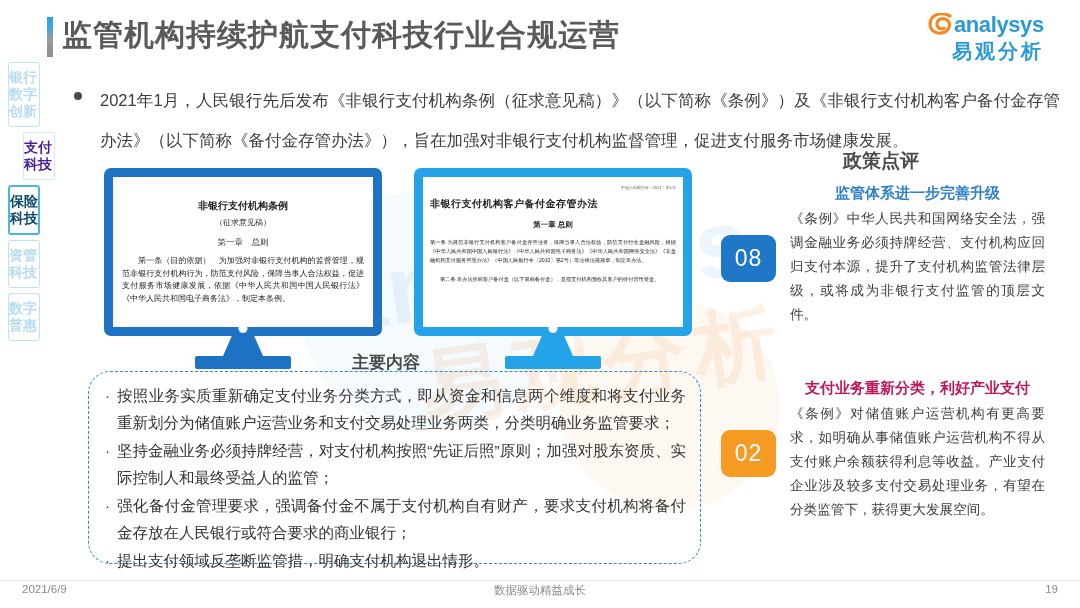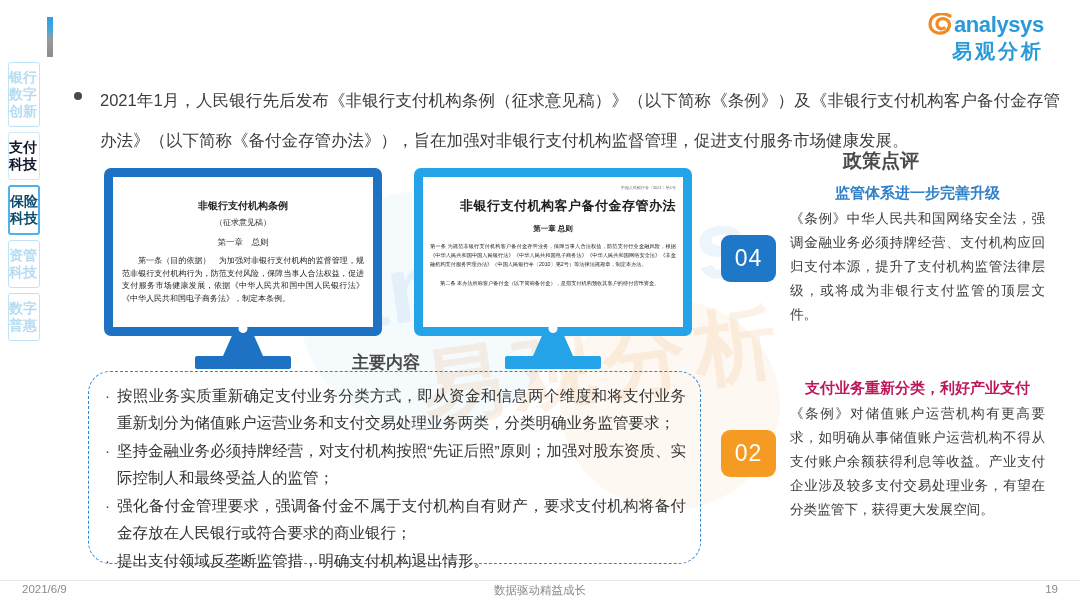--- a/index.html
+++ b/index.html
@@ -55,21 +55,21 @@
     border:1.6px solid #bfe2f6;border-radius:3px;
     background:#ffffff;
     margin-bottom:5px;
     display:flex;flex-direction:column;align-items:center;justify-content:center;
     padding:6px 0;
     font-size:14px;line-height:17px;font-weight:700;
     color:#b7dcf2;
     letter-spacing:0px;
   }
   .side-tab span{display:block;}
-  .side-tab.active{color:#0f172a;border-color:#cfe9f8;}
+  .side-tab.active{color:#4c1d95;border-color:#cfe9f8;margin-left:15px;}
   .side-tab.hl{border:2.2px solid #4fb3ea;color:#0c4a6e;justify-content:flex-end;}
 
   
   .bullet-dot{position:absolute;left:74px;top:92px;width:8px;height:8px;border-radius:50%;background:#4a4a4a;}
   .lead-text{
     position:absolute;left:100px;top:80px;width:960px;
     font-size:16.5px;line-height:40px;color:#3d3d3d;
     text-align:justify;
   }
 
@@ -92,21 +92,21 @@
 
   .doc{padding:18px 9px;box-sizing:border-box;height:100%;color:#1d1d1d;}
   .doc-title{text-align:center;font-weight:700;font-size:10px;margin-top:4px;}
   .doc-sub{text-align:center;font-size:8px;margin-top:4px;color:#2a2a2a;}
   .doc-chap{text-align:center;font-size:8.5px;margin-top:9px;}
   .doc-body{font-size:8px;line-height:12.5px;margin-top:6px;text-align:justify;}
   .doc-ind{text-indent:16px;}
 
   .doc-r{padding:8px 7px;box-sizing:border-box;height:100%;color:#1d1d1d;}
   .doc-r-stamp{font-size:4px;text-align:right;color:#666;}
-  .doc-r-title{text-align:right;font-weight:700;font-size:13px;margin-top:7px;letter-spacing:0.5px;}
+  .doc-r-title{text-align:left;font-weight:700;font-size:10px;margin-top:7px;letter-spacing:0.5px;}
   .doc-r-chap{text-align:center;font-weight:700;font-size:7.5px;margin-top:9px;}
   .doc-r-body{font-size:5.2px;line-height:9px;margin-top:8px;text-align:justify;}
   .doc-r-body2{font-size:5.2px;line-height:9px;margin-top:10px;text-indent:10px;}
 
   
   .mc-label{position:absolute;left:352px;top:351px;font-size:17px;font-weight:700;color:#4a4a4a;}
   .content-box{
     position:absolute;left:88px;top:371px;width:613px;height:193px;
     border:1.8px dashed #2f86d0;border-radius:22px;box-sizing:border-box;
     padding:10px 14px 0 16px;
@@ -143,20 +143,21 @@
 <body>
 
 <div id="slide">
 
   <div class="wm-blob" style="left:300px;top:190px;width:260px;height:240px;background:rgba(160,210,240,0.10);"></div>
   <div class="wm-blob" style="left:560px;top:300px;width:220px;height:210px;background:rgba(245,190,130,0.10);"></div>
   <div class="watermark">analysys</div>
   <div class="watermark2">易观分析</div>
 
   <div class="title-bar"></div>
+  <div class="page-title">监管机构持续护航支付科技行业合规运营</div>
 
   <div class="logo">
     <svg class="logo-swirl" viewBox="0 0 26 23">
       <path d="M22 3 C13 -2, 2 2, 2 11 C2 19, 11 22, 17 19 C22 16, 23 10, 19 7 C15 4, 9 6, 9 11 C9 15, 13 17, 16 15" fill="none" stroke="#ef8c26" stroke-width="3.2" stroke-linecap="round"></path>
     </svg>
     <div class="logo-en">analysys</div>
     <div class="logo-cn">易观分析</div>
   </div>
 
   <div class="sidebar">
@@ -229,21 +230,21 @@
     </div>
     <div class="cb-item">
       <div class="cb-bullet">·</div>
       <div class="cb-text">提出支付领域反垄断监管措，明确支付机构退出情形。</div>
     </div>
   </div>
 
   <div class="rc-title">政策点评</div>
 
   <div class="badge" id="badge-01">
-    <span>04</span>
+    <span>08</span>
   </div>
   <div class="rc-block" id="rc-1">
     <div class="rc-head blue">监管体系进一步完善升级</div>
     <div class="rc-body">《条例》中华人民共和国网络安全法，强调金融业务必须持牌经营、支付机构应回归支付本源，提升了支付机构监管法律层级，或将成为非银行支付监管的顶层文件。</div>
   </div>
 
   <div class="badge" id="badge-02">
     <span>02</span>
   </div>
   <div class="rc-block" id="rc-2">

